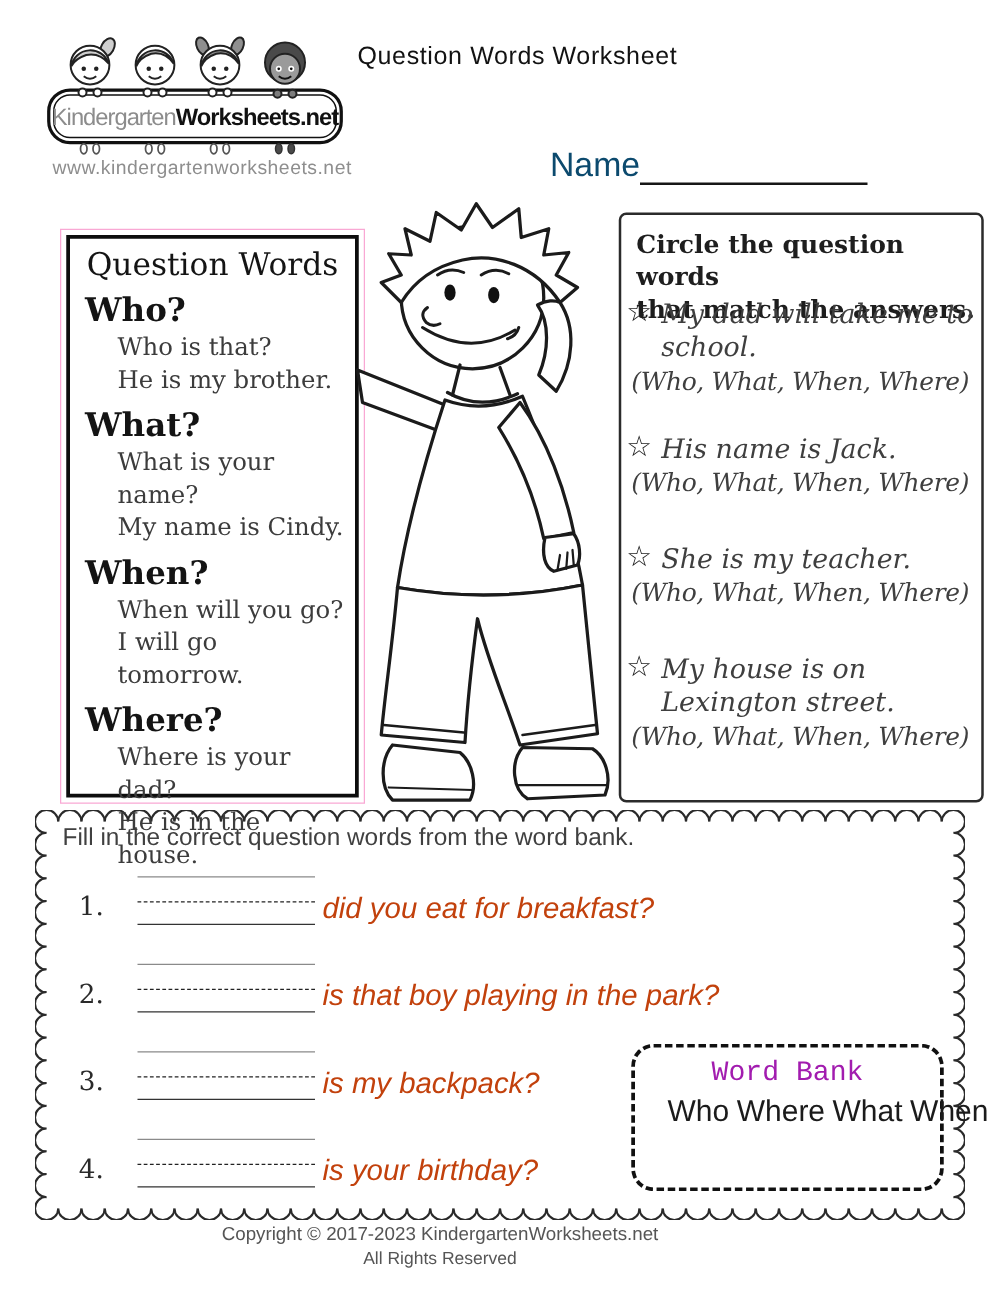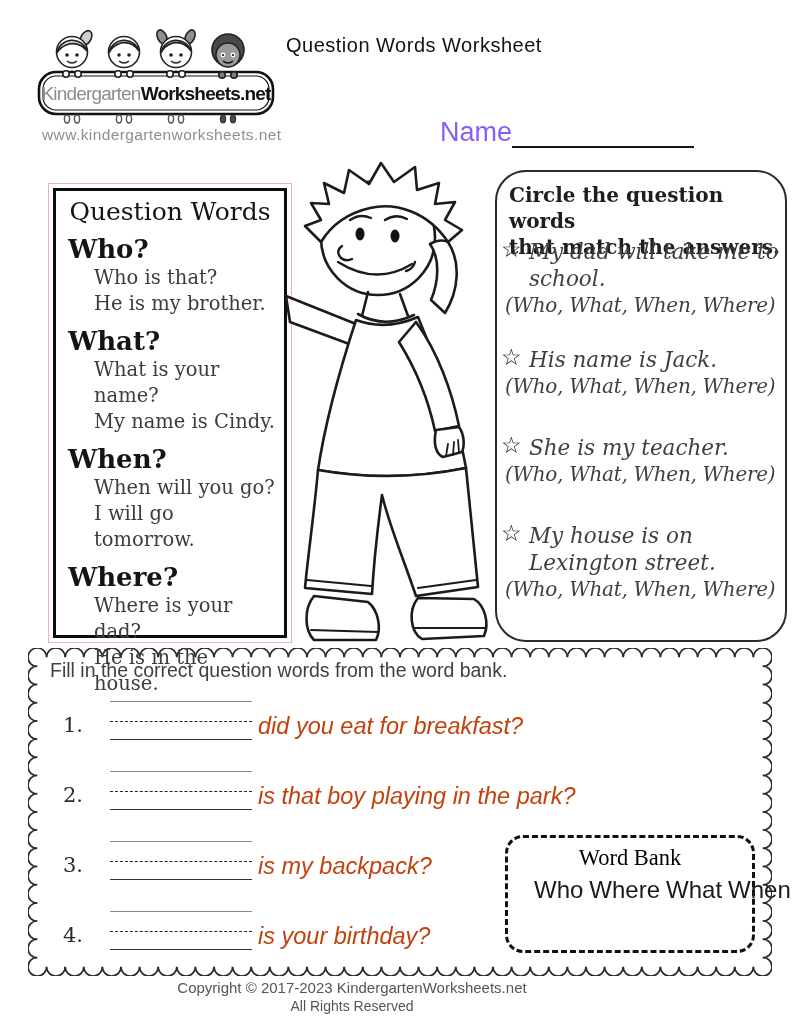--- a/index.html
+++ b/index.html
@@ -6,33 +6,33 @@
   body{width:800px;height:1035px;position:relative;background:#fff;overflow:hidden;
        font-family:"Liberation Sans",sans-serif;color:#1a1a1a;}
   .abs{position:absolute;}
   .sans{font-family:"Liberation Sans",sans-serif;}
   .slab{font-family:"DejaVu Serif",serif;}
 
   
   #page-title{left:286px;top:34px;font-size:20px;letter-spacing:.5px;color:#121212;}
   #logo-svg{left:36px;top:22px;}
   #logo-www{left:42px;top:126px;font-size:15.5px;color:#8e8e8e;letter-spacing:.4px;}
-  #name-row{left:440px;top:116px;font-size:27px;color:#8b5cf6;}
+  #name-row{left:440px;top:116px;font-size:27px;color:#0c4a6e;}
   #name-line{display:inline-block;width:182px;border-bottom:2px solid #161616;height:30px;vertical-align:bottom;}
 
   
   #qbox{left:48px;top:183px;width:244px;height:460px;border:1px solid #f9a8d4;padding:4px;box-sizing:border-box;background:#fff;z-index:2;}
   #qbox-inner{border:3px solid #0d0d0d;height:100%;box-sizing:border-box;padding:4px 6px;}
   .qbox-title{text-align:center;font-size:25px;color:#141414;margin:2px 0 8px;}
   .q-word{font-size:26px;font-weight:700;color:#141414;margin:2px 0 1px 6px;line-height:30px;}
   .q-line{font-size:19.5px;color:#3c3c3c;margin-left:32px;line-height:26px;}
   .q-entry{margin-bottom:9px;}
 
   
-  #cbox{left:495px;top:170px;width:292px;height:472px;border:2.5px solid #2b2b2b;border-radius:31px;box-sizing:border-box;background:#fff;z-index:2;}
+  #cbox{left:495px;top:170px;width:292px;height:472px;border:2.5px solid #2b2b2b;border-radius:6px;box-sizing:border-box;background:#fff;z-index:2;}
   .c-instr{position:absolute;left:12px;top:10px;font-size:20px;font-weight:600;color:#1e1e1e;line-height:26px;}
   .citem{position:absolute;left:4px;width:284px;}
   .citem .star{position:absolute;left:0;top:-2px;font-size:23px;color:#222;}
   .citem .ctext{margin-left:28px;font-size:21.5px;color:#3f3f3f;line-height:27px;font-style:italic;}
   .citem .opts{margin-left:-24px;font-size:20px;color:#3f3f3f;line-height:27px;letter-spacing:-.3px;}
 
   
   #boy{left:278px;top:150px;z-index:3;pointer-events:none;}
 
   
@@ -43,21 +43,21 @@
   .frow .num{position:absolute;left:35px;top:12px;font-family:"DejaVu Serif",serif;font-size:21px;color:#2a2a2a;}
   .blank{position:absolute;left:82px;top:0;width:142px;height:44px;}
   .blank .l1{position:absolute;left:0;top:0;width:100%;border-top:1.6px solid #8a8a8a;}
   .blank .l2{position:absolute;left:0;top:20px;width:100%;border-top:1.7px dashed #222;}
   .blank .l3{position:absolute;left:0;top:38px;width:100%;border-top:1.9px solid #333;}
   .frow .fq{position:absolute;left:230px;top:12px;font-size:23.5px;color:#c2410c;font-style:italic;}
   #r1{top:53px;} #r2{top:123px;} #r3{top:193px;} #r4{top:263px;}
 
   
   #wordbank{position:absolute;left:477px;top:187px;width:250px;height:118px;border:3px dashed #111;border-radius:18px;box-sizing:border-box;background:#fff;z-index:1;text-align:center;}
-  .wb-title{font-family:Liberation Serif, serif;font-size:22.5px;color:#000000;margin-top:7px;}
+  .wb-title{font-family:Liberation Mono, monospace;font-size:22.5px;color:#a21caf;margin-top:7px;}
   .wb-grid{display:grid;grid-template-columns:1fr 1fr 1fr 1fr;column-gap:6px;row-gap:2px;margin:5px 26px 0;font-size:24px;color:#1b1b1b;}
 
   
   #footer{left:0;top:979px;width:704px;text-align:center;color:#555;}
   #footer .f1{font-size:15px;} #footer .f2{font-size:14px;margin-top:2px;}
 </style>
 </head>
 <body>
 
 <svg id="logo-svg" class="abs" width="240" height="108" viewBox="0 0 240 108">

